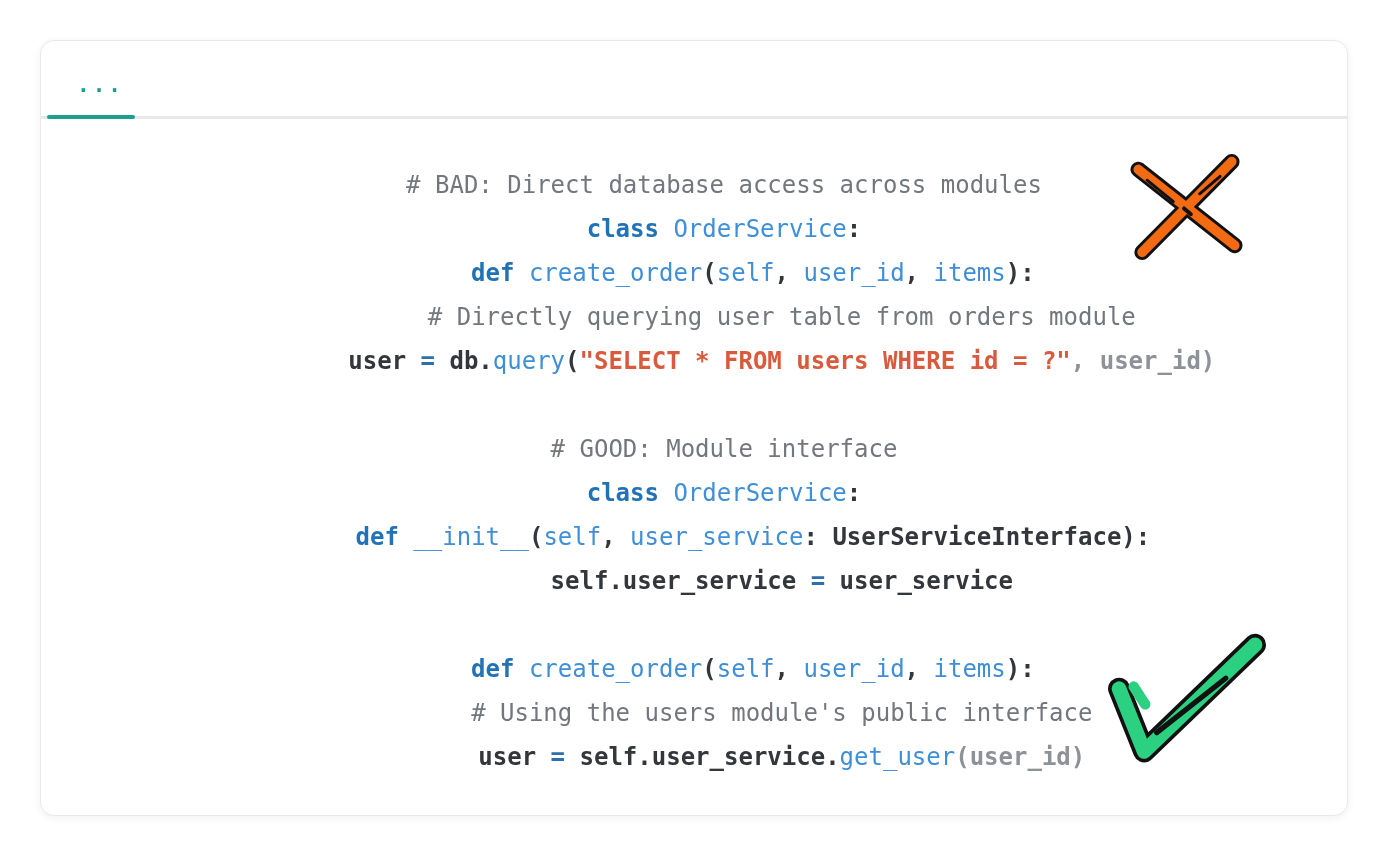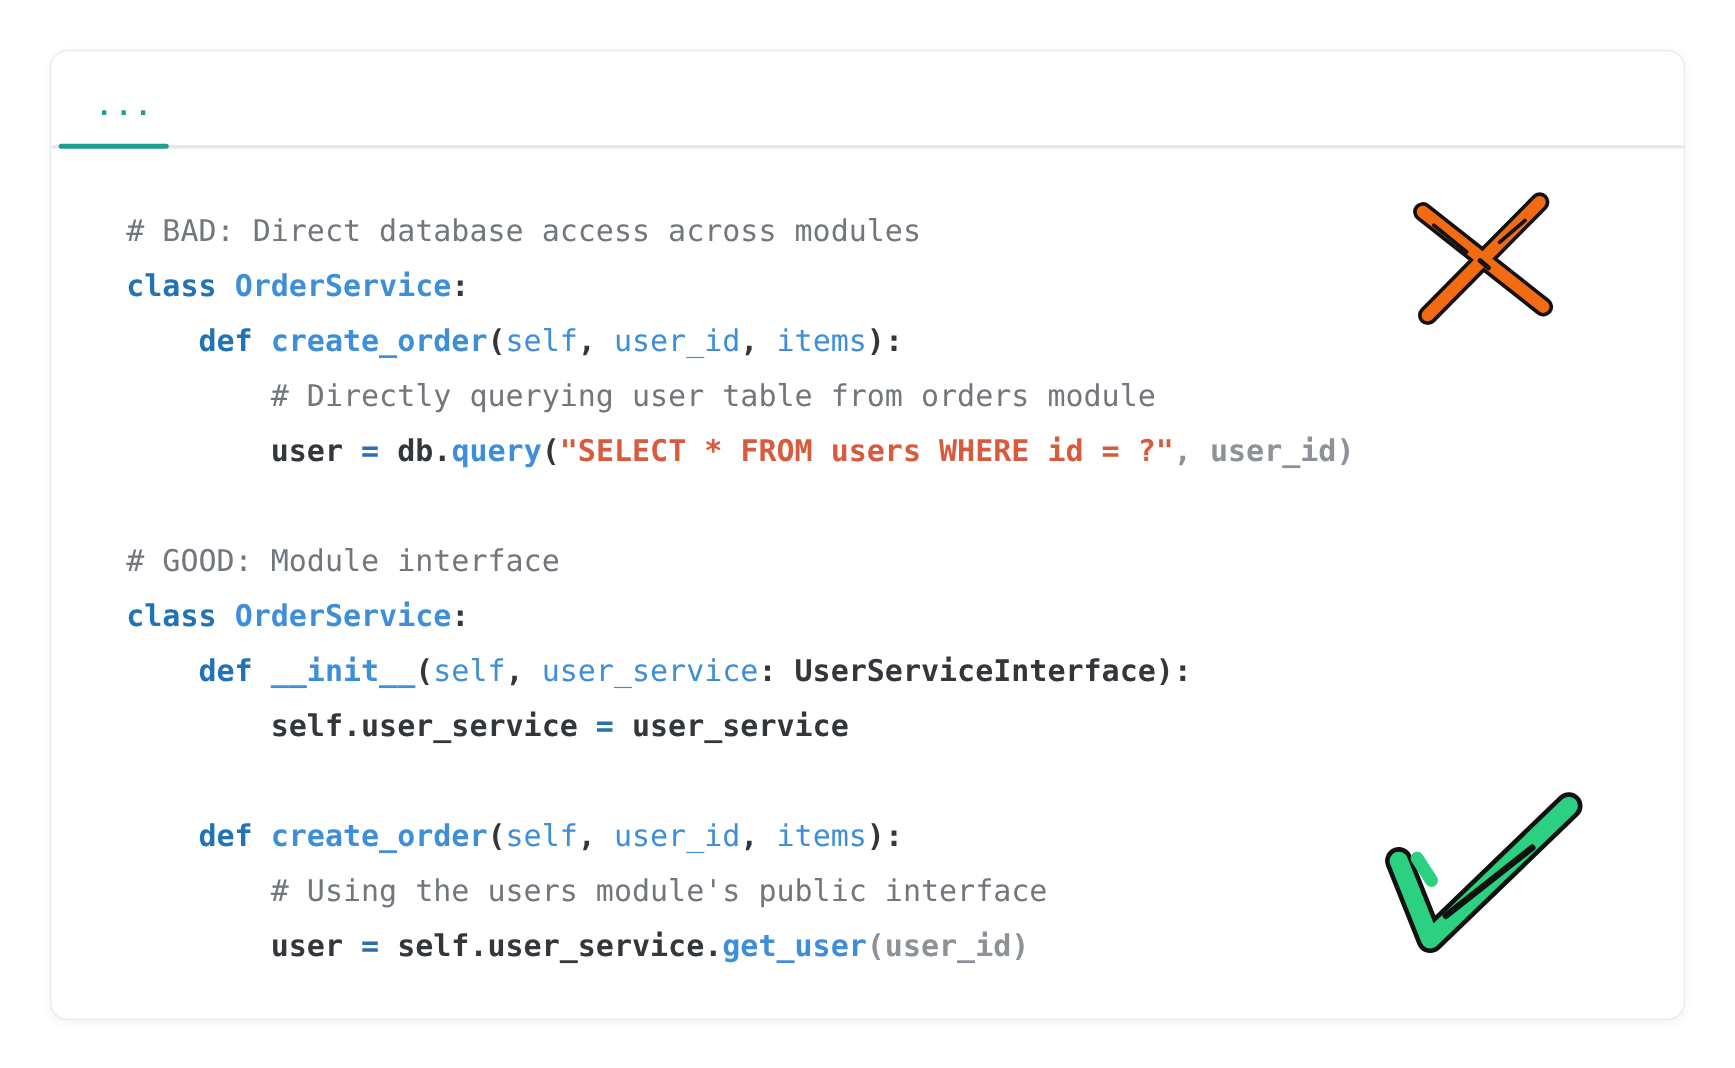--- a/index.html
+++ b/index.html
@@ -21,26 +21,26 @@
     color:var(--c-accent,#1d9e8f); font-size:21px; font-weight:bold;
     letter-spacing:3px; line-height:1; cursor:default;
   }
   .tab-underline {
     position:absolute; left:6px; bottom:-3px; width:88px; height:4px;
     background:var(--c-accent,#1d9e8f); border-radius:2px;
   }
 
   .code {
     padding:44px 0 50px 60px; font-size:24px; line-height:44px;
-    white-space:pre; letter-spacing:0;
+    white-space:pre; letter-spacing:0;text-align:center;
   }
   .code-line { height:44px; }
   .tok-cm { color:var(--c-comment,#72777d); font-weight:normal; }
   .tok-kw { color:var(--c-keyword,#2272b6); font-weight:bold;margin-top:28px; }
-  .tok-fn { color:var(--c-function,#3e8ed8); font-weight:bold; }
+  .tok-fn { color:var(--c-function,#3e8ed8); font-weight:normal; }
   .tok-pm { color:var(--c-function,#3e8ed8); font-weight:normal; }
   .tok-pl { color:var(--c-plain,#33373b); font-weight:bold; }
   .tok-pu { color:var(--c-plain,#33373b); font-weight:bold; }
   .tok-op { color:var(--c-operator,#2d6fad); font-weight:bold; }
   .tok-st { color:var(--c-string,#d95b3d); font-weight:bold; }
   .tok-gr { color:var(--c-muted,#8d9299); font-weight:bold; }
 
   .mark { position:absolute; }
   .mark-cross { left:1122px; top:150px; width:128px; height:112px; }
   .mark-check { left:1102px; top:628px; width:168px; height:136px; }

